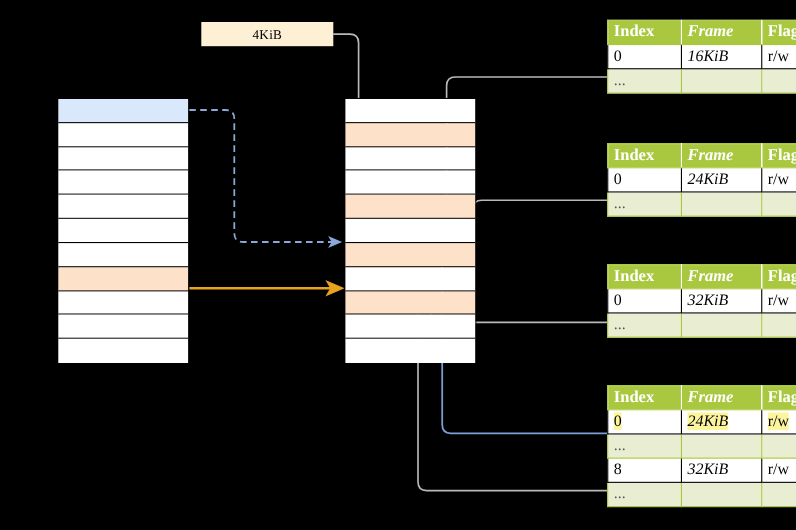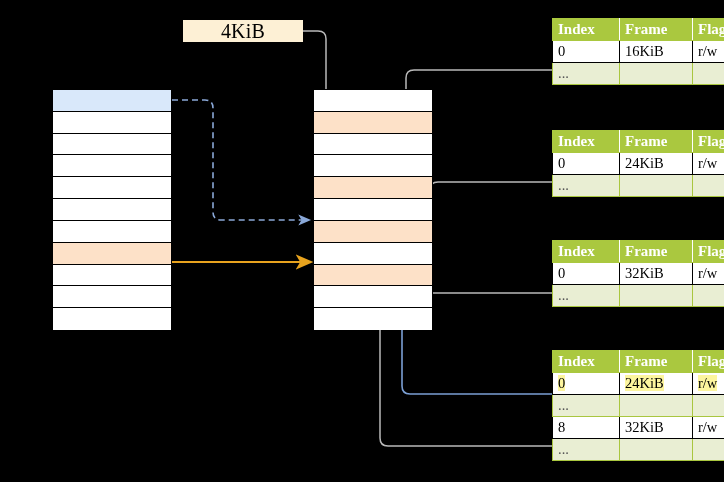--- a/index.html
+++ b/index.html
@@ -13,38 +13,38 @@
   
   .coltable{position:absolute;border:1.4px solid #000;box-sizing:border-box;}
   .colrow{box-sizing:border-box;border-bottom:1.4px solid #000;background:#fff;}
   .colrow:last-child{border-bottom:none;}
   .colrow.blue{background:#d9e8fa;}
   .colrow.peach{background:#fde1c8;}
 
   
   .tag{position:absolute;background:#fdf0d5;color:#000;
        display:flex;align-items:center;justify-content:center;
-       font-size:20px;letter-spacing:.2px;}
+       font-size:12px;letter-spacing:.2px;}
 
   
   .ptable{position:absolute;border-collapse:collapse;
           border:1.5px solid #a9c63f;background:#fff;table-layout:fixed;}
   .ptable td,.ptable th{border:1.2px solid #000;padding:1px 5px;
           font-size:14.5px;color:#000;height:19px;line-height:19px;
           text-align:left;white-space:nowrap;overflow:hidden;}
   .ptable thead th{background:#aac83f;color:#fff;font-weight:bold;
           border-color:#fff;border-top-color:#aac83f;border-bottom-color:#aac83f;
           font-size:15px;}
   .ptable thead th:first-child{border-left-color:#aac83f;margin-top:12px;}
   .ptable thead th:last-child{border-right-color:#aac83f;}
   .ptable tr.ell td{background:#e9eed3;color:#555;border-color:#a9c63f;}
   .ptable tr.val td{background:#fff;border-color:#000;}
   .hl{background:#fdf59e !important;}
   .c-idx{width:56px;}
-  .c-frm{width:62px;}
+  .c-frm{width:62px;font-style:italic;}
   .c-flg{width:52px;}
 </style>
 </head>
 <body>
 
 <div id="stage">
 
   <svg class="wires" viewBox="0 0 724 482">
     <defs>
       <marker id="agrey" markerWidth="9" markerHeight="9" refX="4.2" refY="4" orient="auto">

